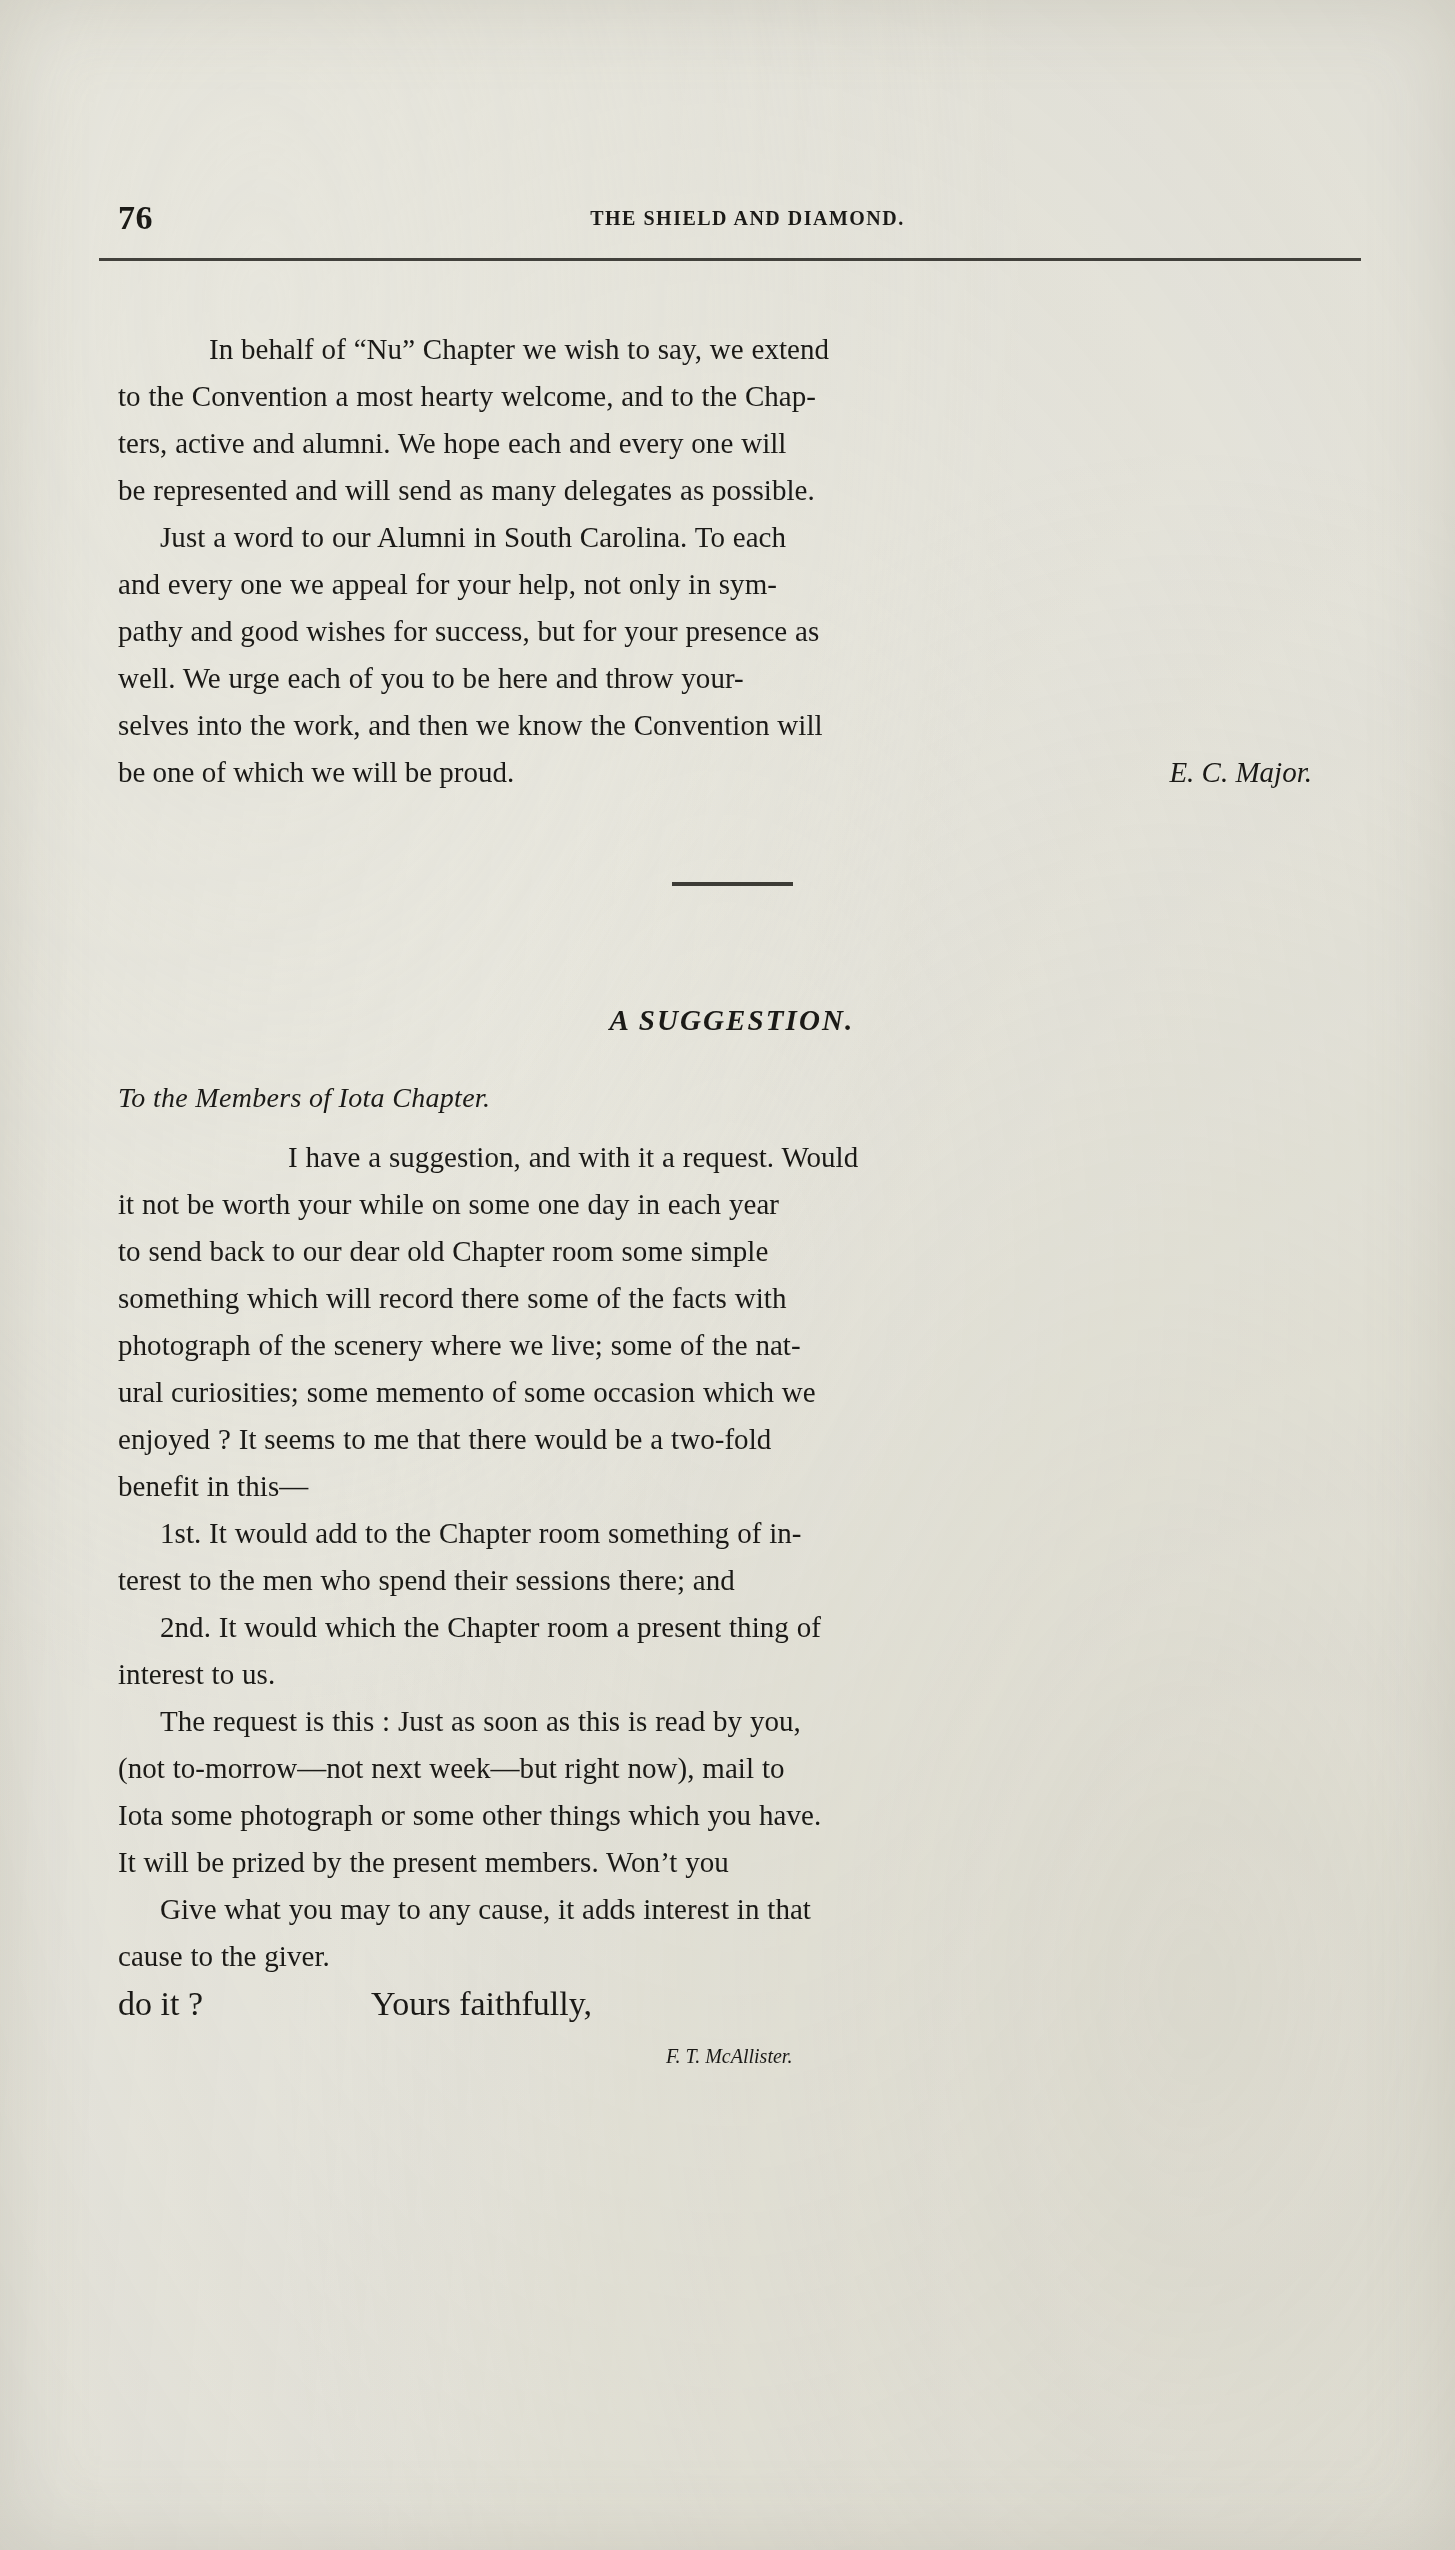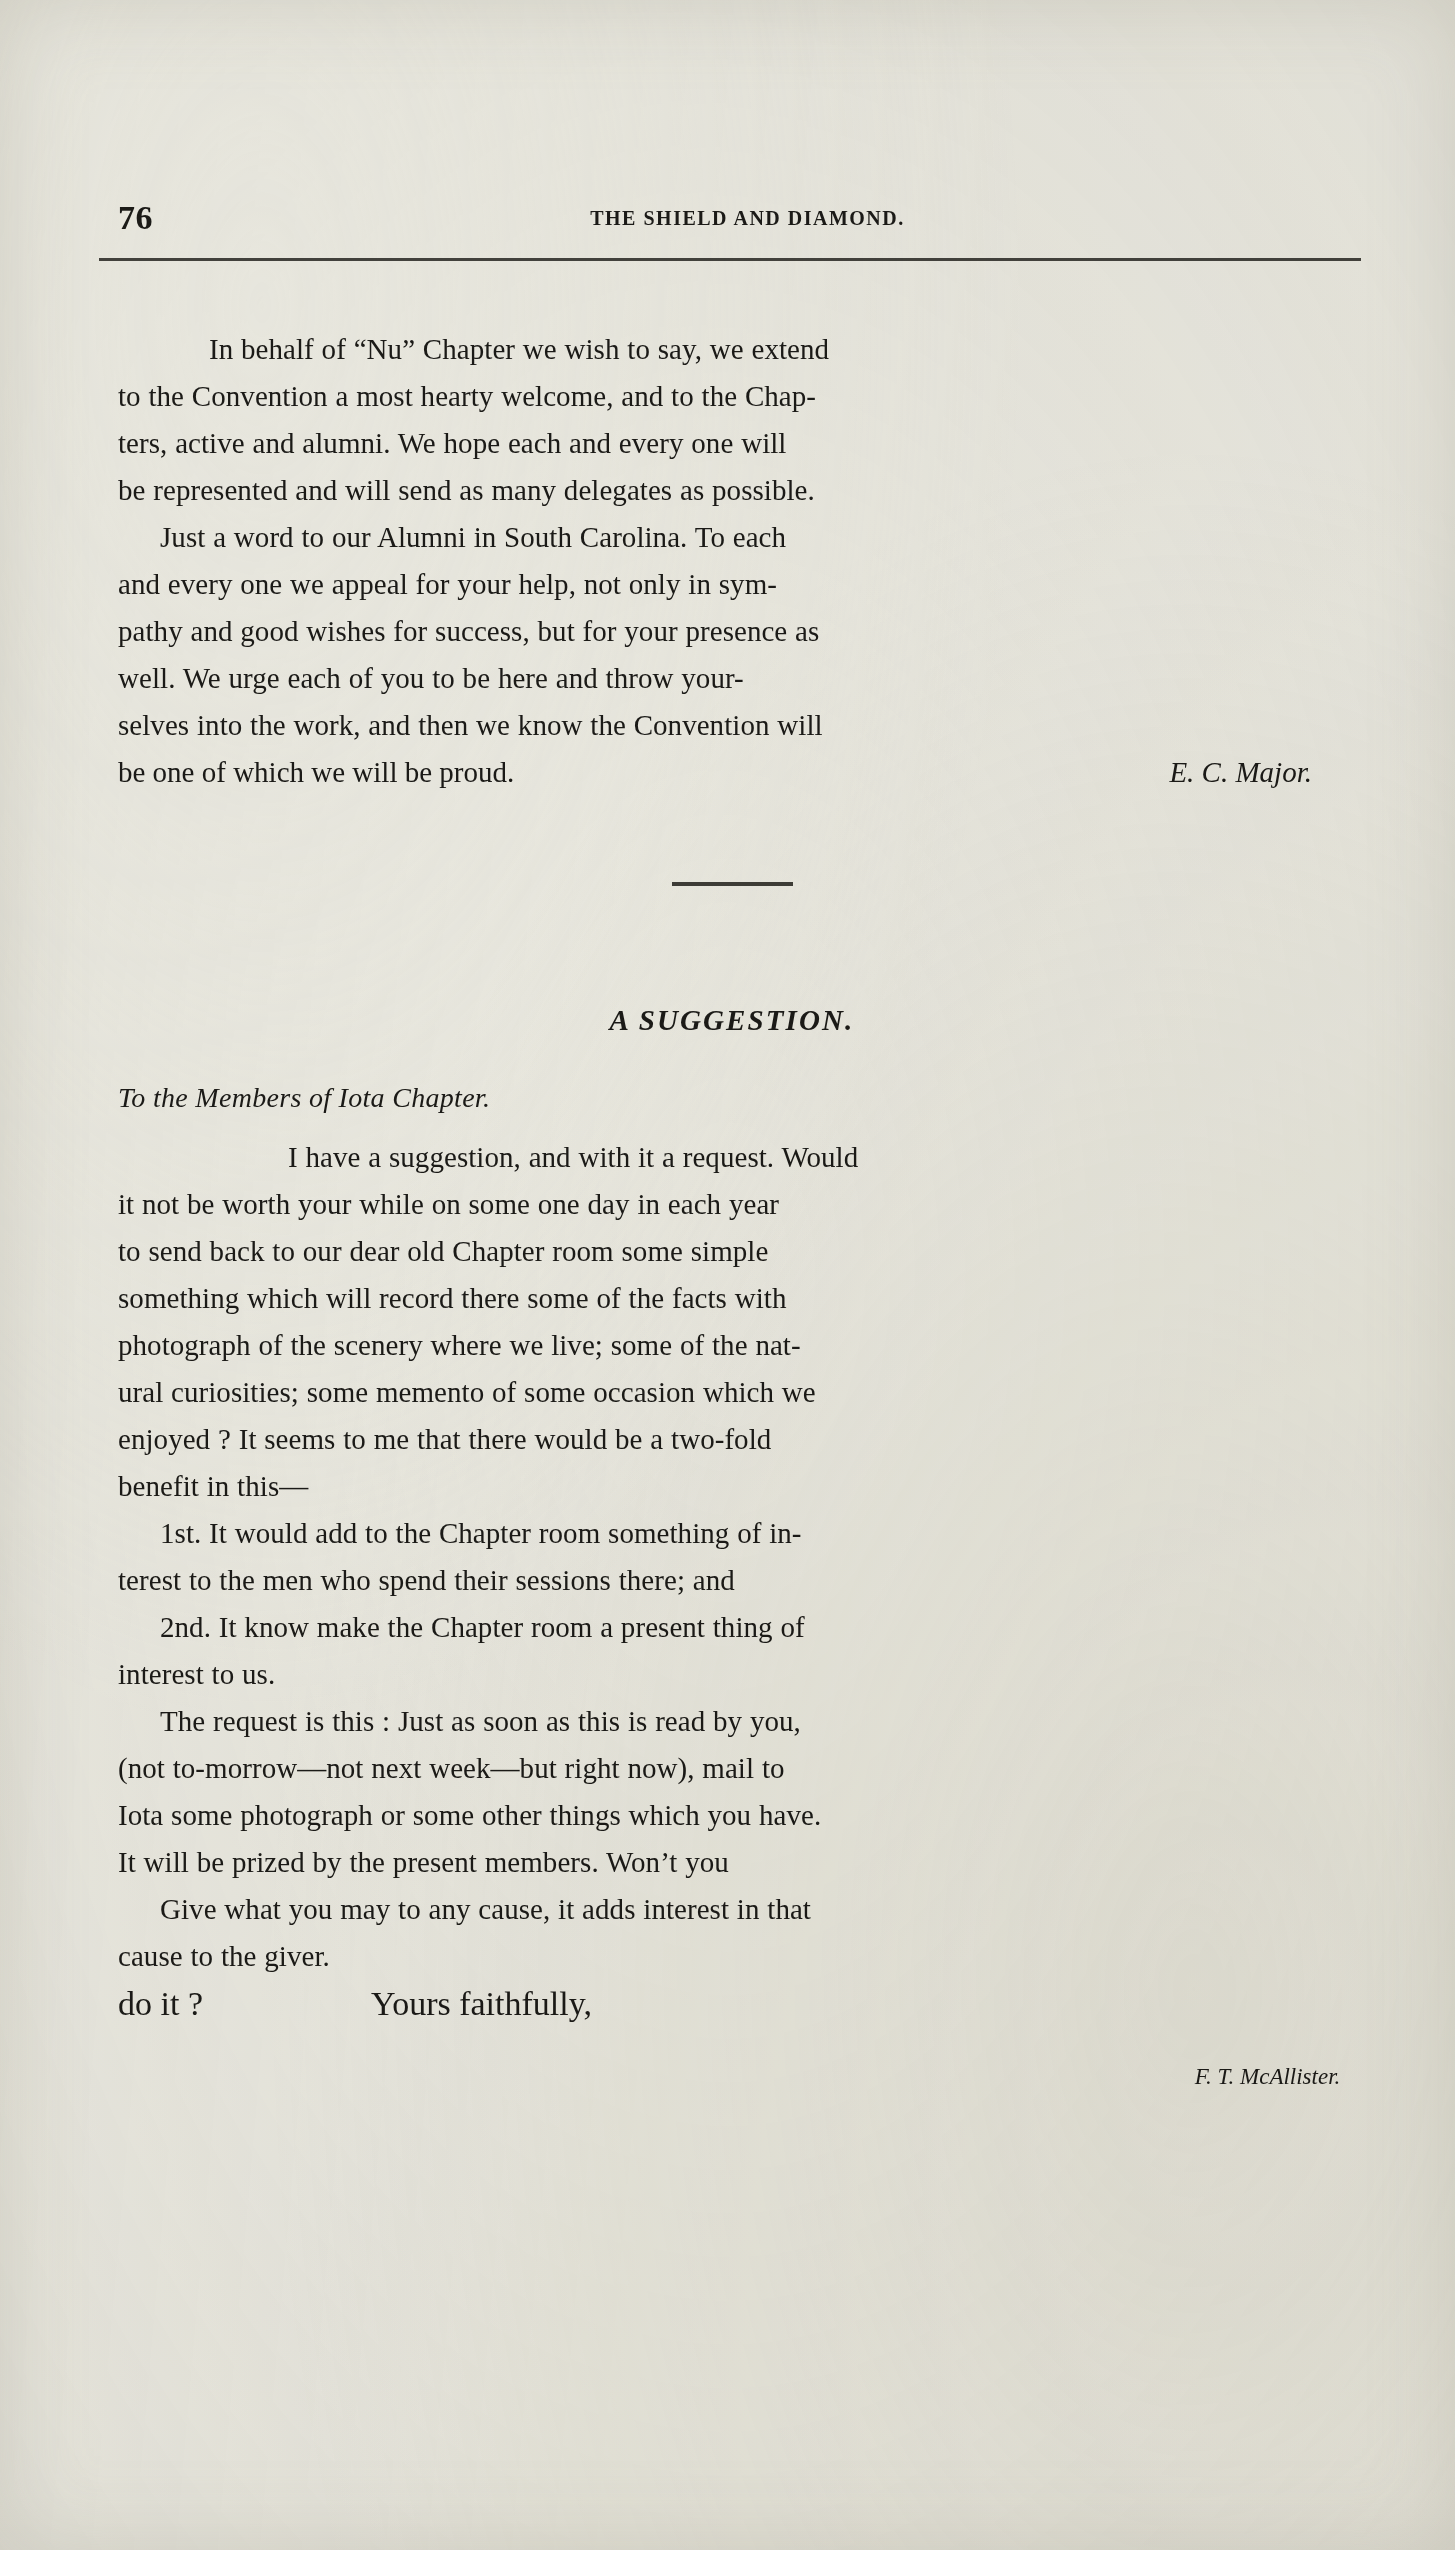--- a/index.html
+++ b/index.html
@@ -120,26 +120,26 @@
     font-size: 29px;
     line-height: 47px;
     gap: 48px;
   }
   .sig {
     font-style: italic;
     padding-right: 34px;
     white-space: nowrap;
   }
   .sig-right {
-    text-align: right;
+    text-align: center;
     font-style: italic;
-    font-size: 23px;
+    font-size: 20px;
     line-height: 47px;
     padding-right: 5.7px;
-    margin-top: 26px;
+    margin-top: 6px;
   }
 
   
   .divider-wrap {
     margin-top: 60px;
     height: 57px;
     display: flex;
     justify-content: center;
     align-items: flex-start;
   }
@@ -272,21 +272,21 @@
 
         <p class="para">
           <span class="jline">
               <span style="margin-left:42px">1st. It would add  to the Chapter room  something of in-</span>
             </span>
           <span class="jline last"><span>terest to the men who spend  their sessions there; and</span></span>
         </p>
 
         <p class="para">
           <span class="jline">
-              <span style="margin-left:42px">2nd. It know make the Chapter room a present thing of</span>
+              <span style="margin-left:42px">2nd. It would which the Chapter room a present thing of</span>
             </span>
           <span class="jline last"><span>interest to us.</span></span>
         </p>
 
         <p class="para">
           <span class="jline">
               <span style="margin-left:42px">The request is this :   Just as soon as this is read by you,</span>
             </span>
           <span class="jline">
               <span>(not to-morrow—not next week—but right now), mail to</span>

